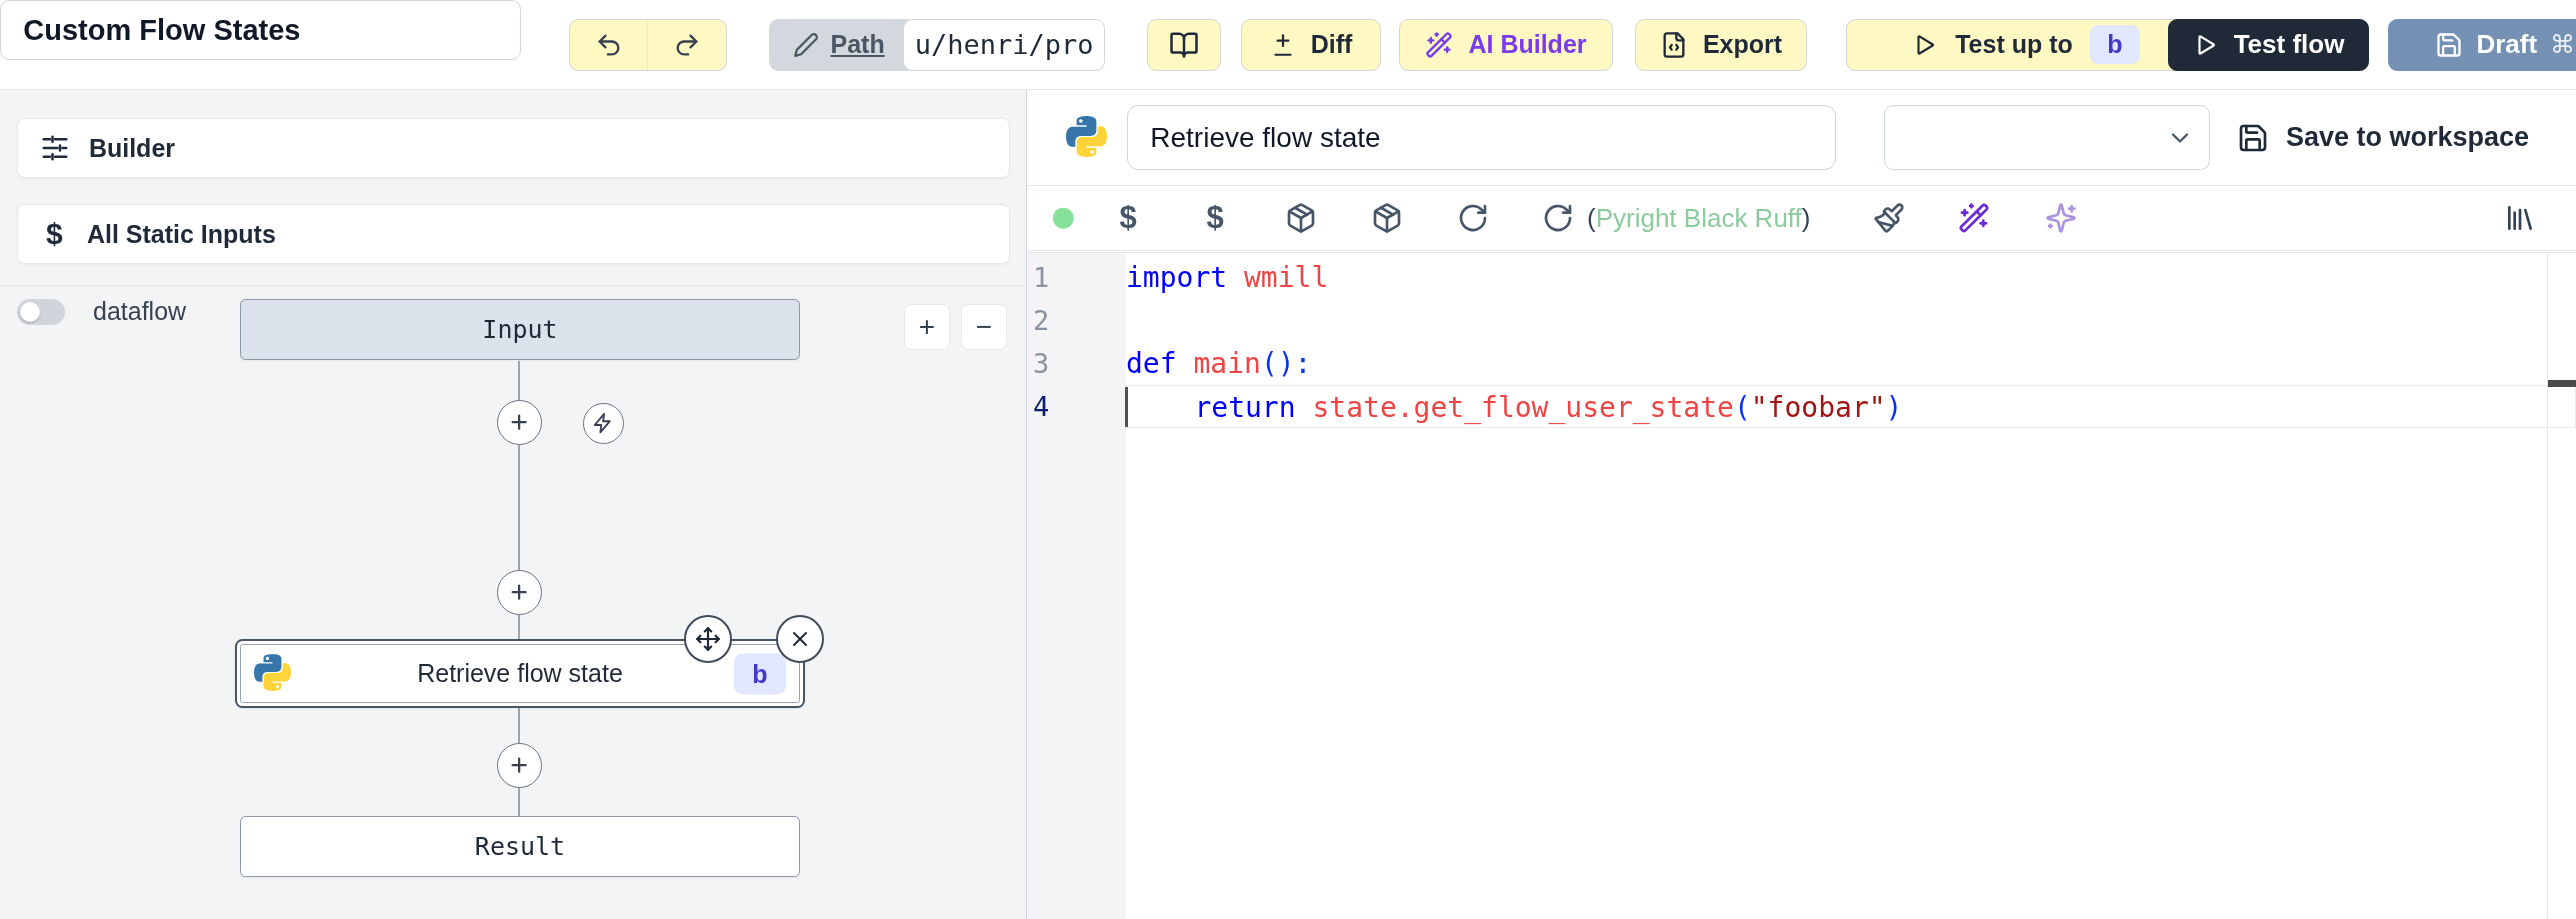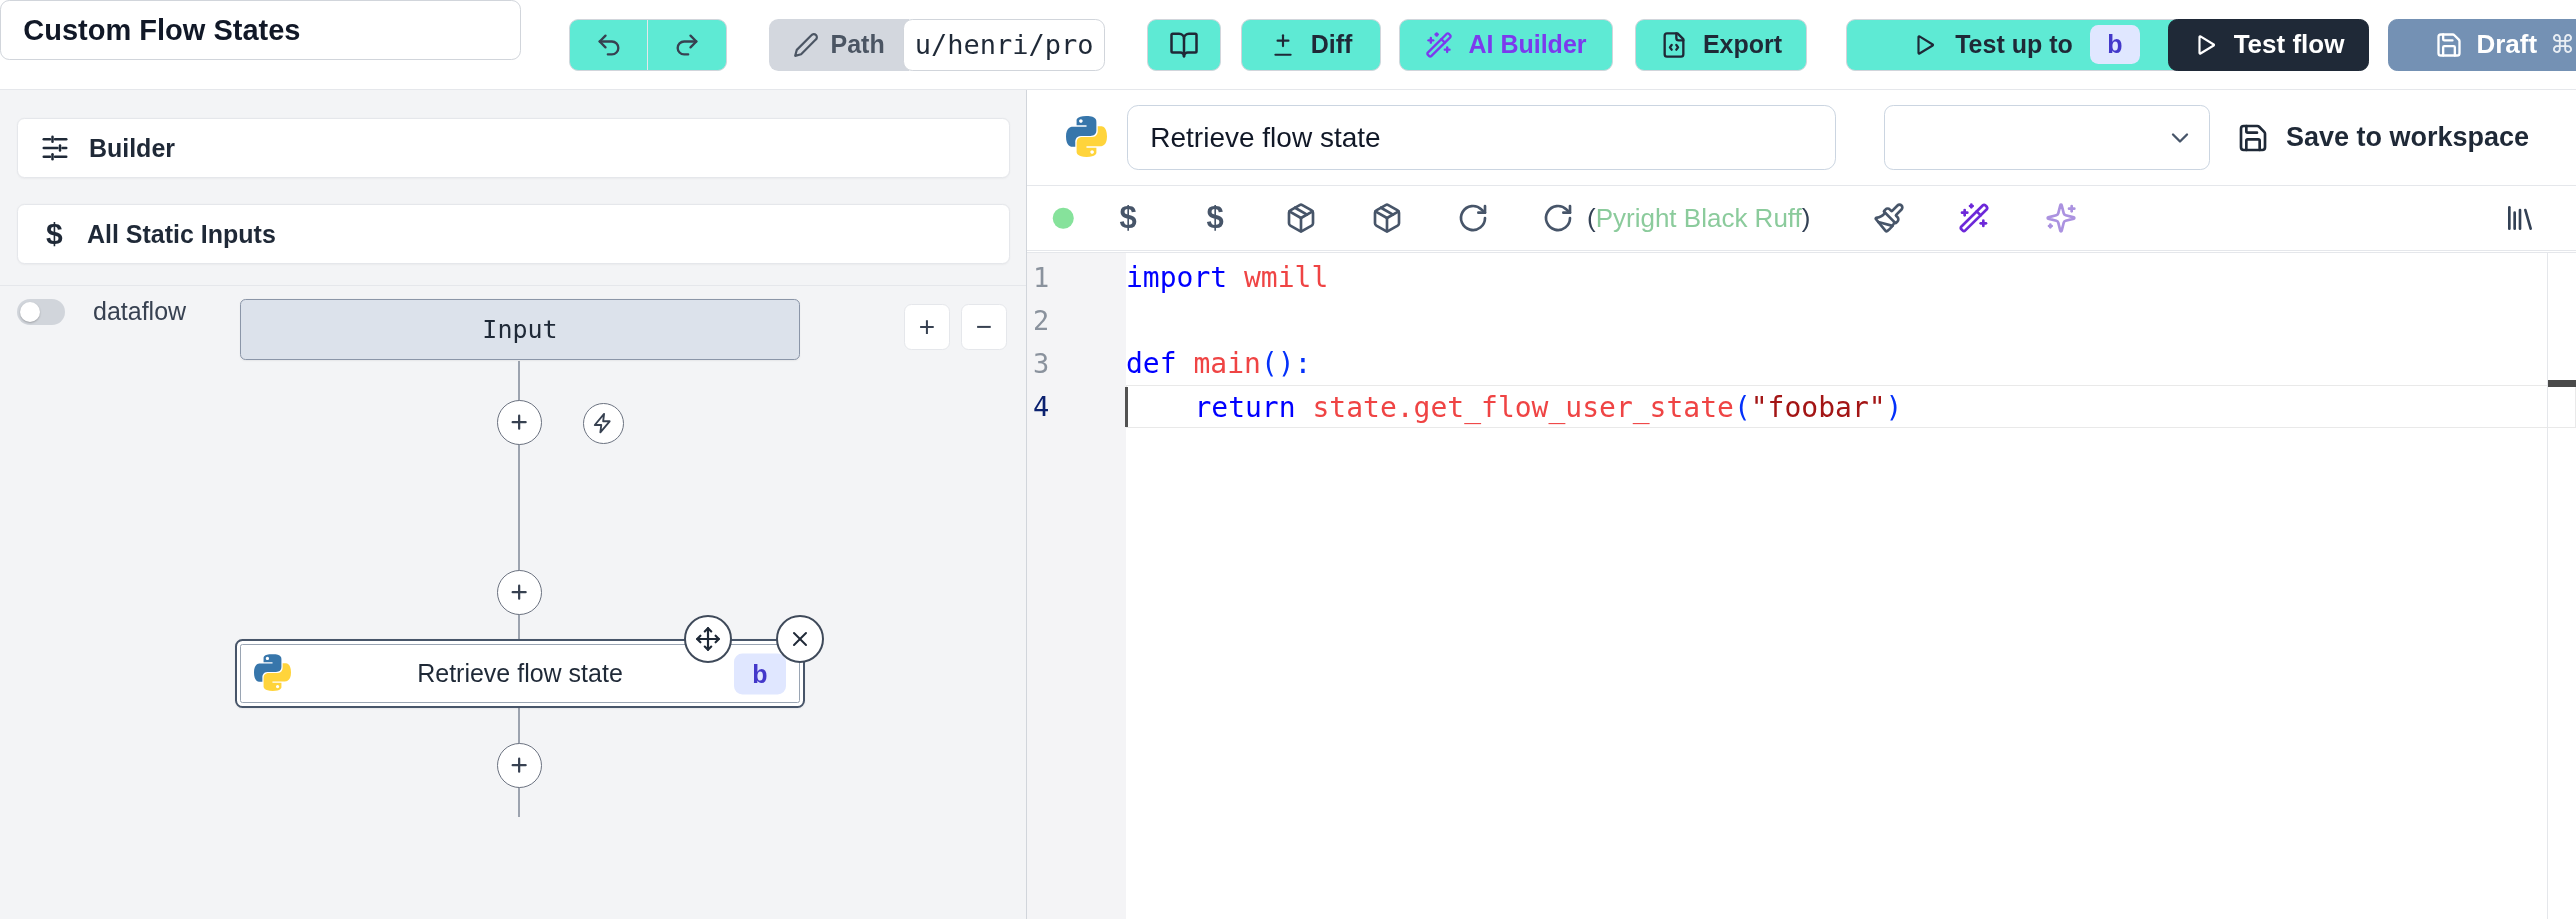--- a/index.html
+++ b/index.html
@@ -3,30 +3,30 @@
 <meta charset="utf-8">
 <style>
   * { margin:0; padding:0; box-sizing:border-box; }
   html,body { width:2576px; height:919px; font-family:"Liberation Sans",sans-serif; background:#fff; }
   #app { position:relative; width:2576px; height:919px; overflow:hidden; background:#fff; }
   .mono { font-family:"DejaVu Sans Mono",monospace; }
 
   
   #topbar { position:absolute; left:0; top:0; width:2576px; height:90px; background:#fff; border-bottom:0.9px solid #e5e7eb; z-index:30; }
   .tb { position:absolute; display:flex; align-items:center; justify-content:center; gap:15px;
-        background:#5eead4; border:0.9px solid #d1d5db; border-radius:9.3px; height:52px; top:18.6px;
+        background:#fef9c3; border:0.9px solid #d1d5db; border-radius:9.3px; height:52px; top:18.6px;
         font-size:25px; font-weight:600; color:#1f2937; cursor:pointer; }
   .icon svg { display:block; }
   #title-input { left:17px; top:15px; width:521px; height:60px; border:0.9px solid #d1d5db; border-radius:9.3px;
         font-size:29px; font-weight:700; color:#111827; padding:0 22.3px; outline:none; font-family:"Liberation Sans",sans-serif; }
   #undo-redo { left:569px; width:158px; padding:0; gap:0; overflow:hidden; }
   #undo-redo button { width:79px; height:100%; background:transparent; border:none; display:flex; align-items:center; justify-content:center; cursor:pointer; }
   #undo-redo button:first-child { border-right:0.9px solid #e5e7eb; }
   #path-group { position:absolute; left:769px; top:18.6px; width:336px; height:52px; display:flex; }
-  #path-btn { width:140px; height:52px; background:#d3d7de; border-radius:9.3px 0 0 9.3px; display:flex; align-items:center; justify-content:center; gap:11.2px; font-size:25px; font-weight:700; color:#4b5563; cursor:pointer; }
+  #path-btn { width:140px; height:52px; background:#d3d7de; border-radius:9.3px 0 0 9.3px; display:flex; align-items:center; justify-content:center; gap:11.2px; font-size:25px; font-weight:700; color:#4b5563; cursor:pointer;text-decoration:underline; }
   #path-val { flex:1; height:52px; background:#fff; border:0.9px solid #d1d5db; border-radius:9.3px; margin-left:-5.6px; display:flex; align-items:center; justify-content:center; font-size:27px; color:#1f2937; }
   #book-btn { left:1147px; width:74px; }
   #diff-btn { left:1241px; width:140px; }
   #ai-btn { left:1399px; width:214px; color:var(--accent_purple,#7c3aed); }
   #export-btn { left:1635px; width:172px; }
   #testupto-btn { left:1846px; width:360px; gap:17px; }
   .badge { display:inline-flex; align-items:center; justify-content:center; width:50px; height:39px; border-radius:8.4px;
            background:var(--badge_bg,#e0e7ff); color:var(--badge_text,#4338ca); font-size:25px; font-weight:700; }
   #testflow-btn { left:2168px; width:201px; background:var(--dark_button,#1f2937); border-color:var(--dark_button,#1f2937); color:#fff; font-weight:700; font-size:26px; }
   #draft-btn { left:2388px; width:253px; background:var(--draft_blue,#7491b4); border-color:var(--draft_blue,#7491b4); color:#fff; font-weight:700; font-size:26px; gap:13px; }
@@ -332,20 +332,23 @@
 
     <button class="circlebtn" id="add-3">
       <span class="icon">
         <svg width="22.3" height="22.3" viewBox="0 0 24 24" fill="none" stroke="#374151" stroke-width="2.4" stroke-linecap="round">
             <path d="M5 12h14"></path>
             <path d="M12 5v14"></path>
           </svg>
       </span>
     </button>
 
+    <div class="node virtual" id="node-result" style="background:#fff;">
+      <span class="nlabel mono">Result</span>
+    </div>
   </aside>
 
   <section id="right-panel">
 
     <div id="step-header">
       <span id="step-lang" class="icon">
         <svg width="41" height="41" viewBox="0 0 24 24">
             <path fill="#3776ab" d="M11.914 0C5.82 0 6.2 2.656 6.2 2.656l.007 2.752h5.814v.826H3.9S0 5.789 0 11.969c0 6.18 3.403 5.96 3.403 5.96h2.03v-2.867s-.109-3.42 3.35-3.42h5.766s3.24.052 3.24-3.148V3.202S18.28 0 11.913 0zM8.708 1.85c.578 0 1.046.47 1.046 1.052 0 .581-.468 1.051-1.046 1.051-.579 0-1.046-.47-1.046-1.051 0-.582.467-1.052 1.046-1.052z"></path>
             <path fill="#ffd43b" d="M12.087 24c6.092 0 5.712-2.656 5.712-2.656l-.007-2.752h-5.814v-.826h8.123s3.9.445 3.9-5.735c0-6.18-3.404-5.96-3.404-5.96h-2.03v2.867s.109 3.42-3.35 3.42H9.452s-3.24-.052-3.24 3.148v5.292S5.72 24 12.087 24zm3.206-1.85c-.579 0-1.046-.47-1.046-1.052 0-.581.467-1.051 1.046-1.051.578 0 1.046.47 1.046 1.051 0 .582-.468 1.052-1.046 1.052z"></path>
           </svg>

